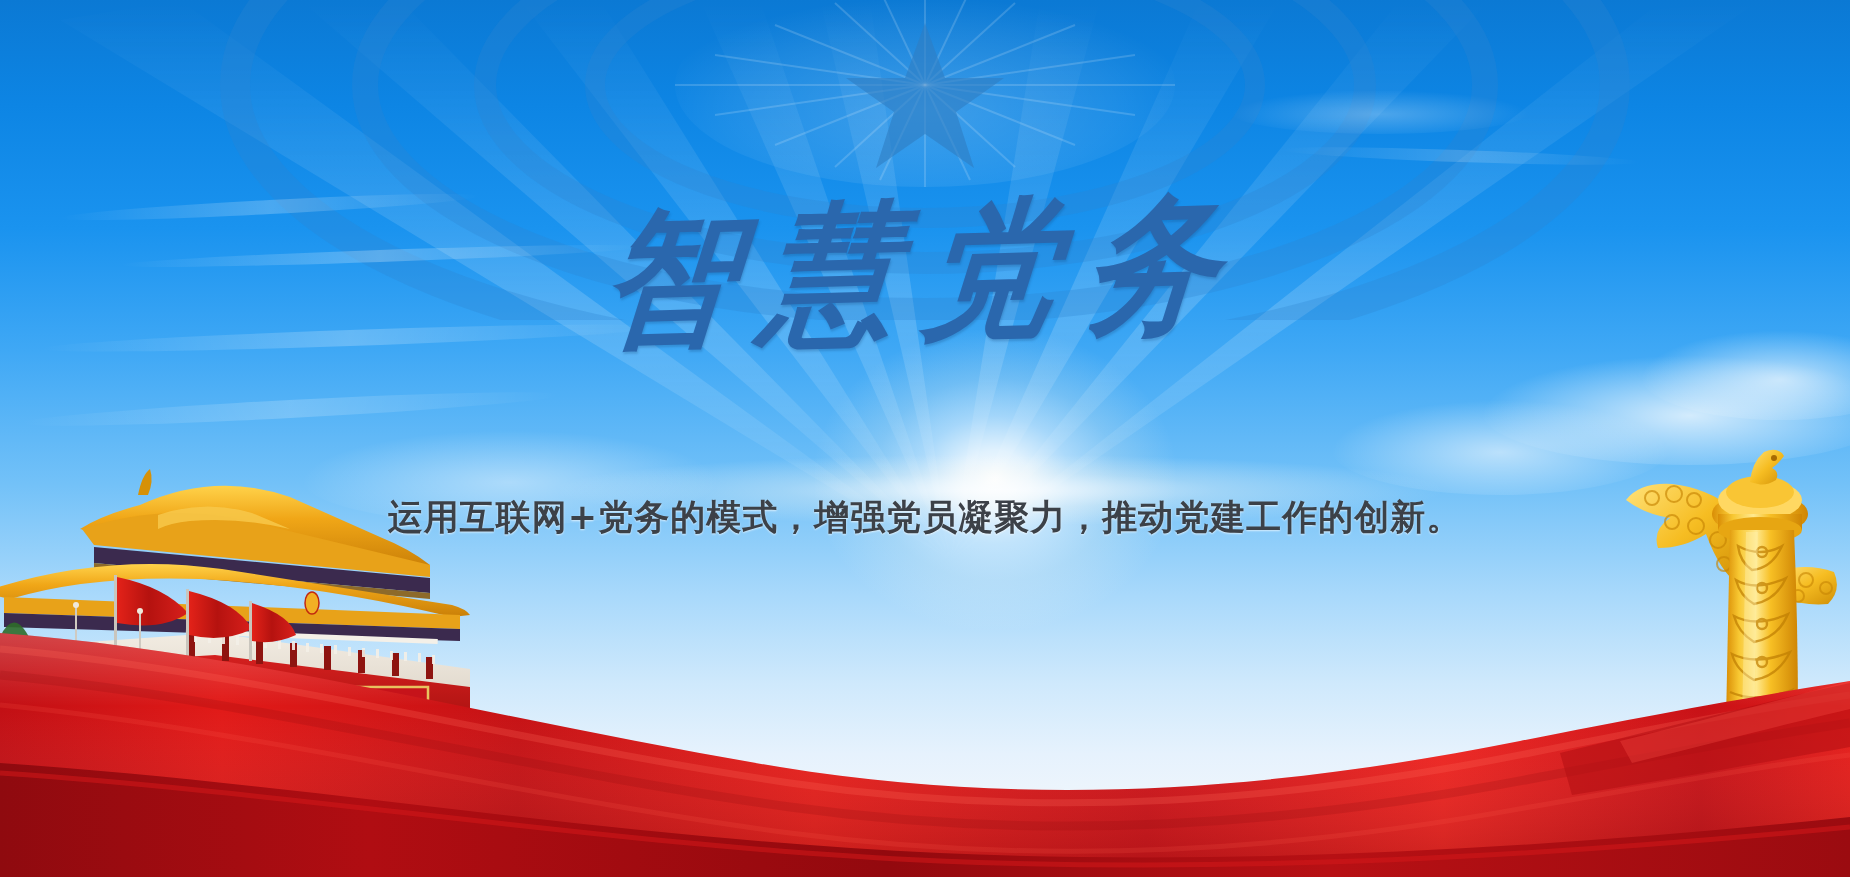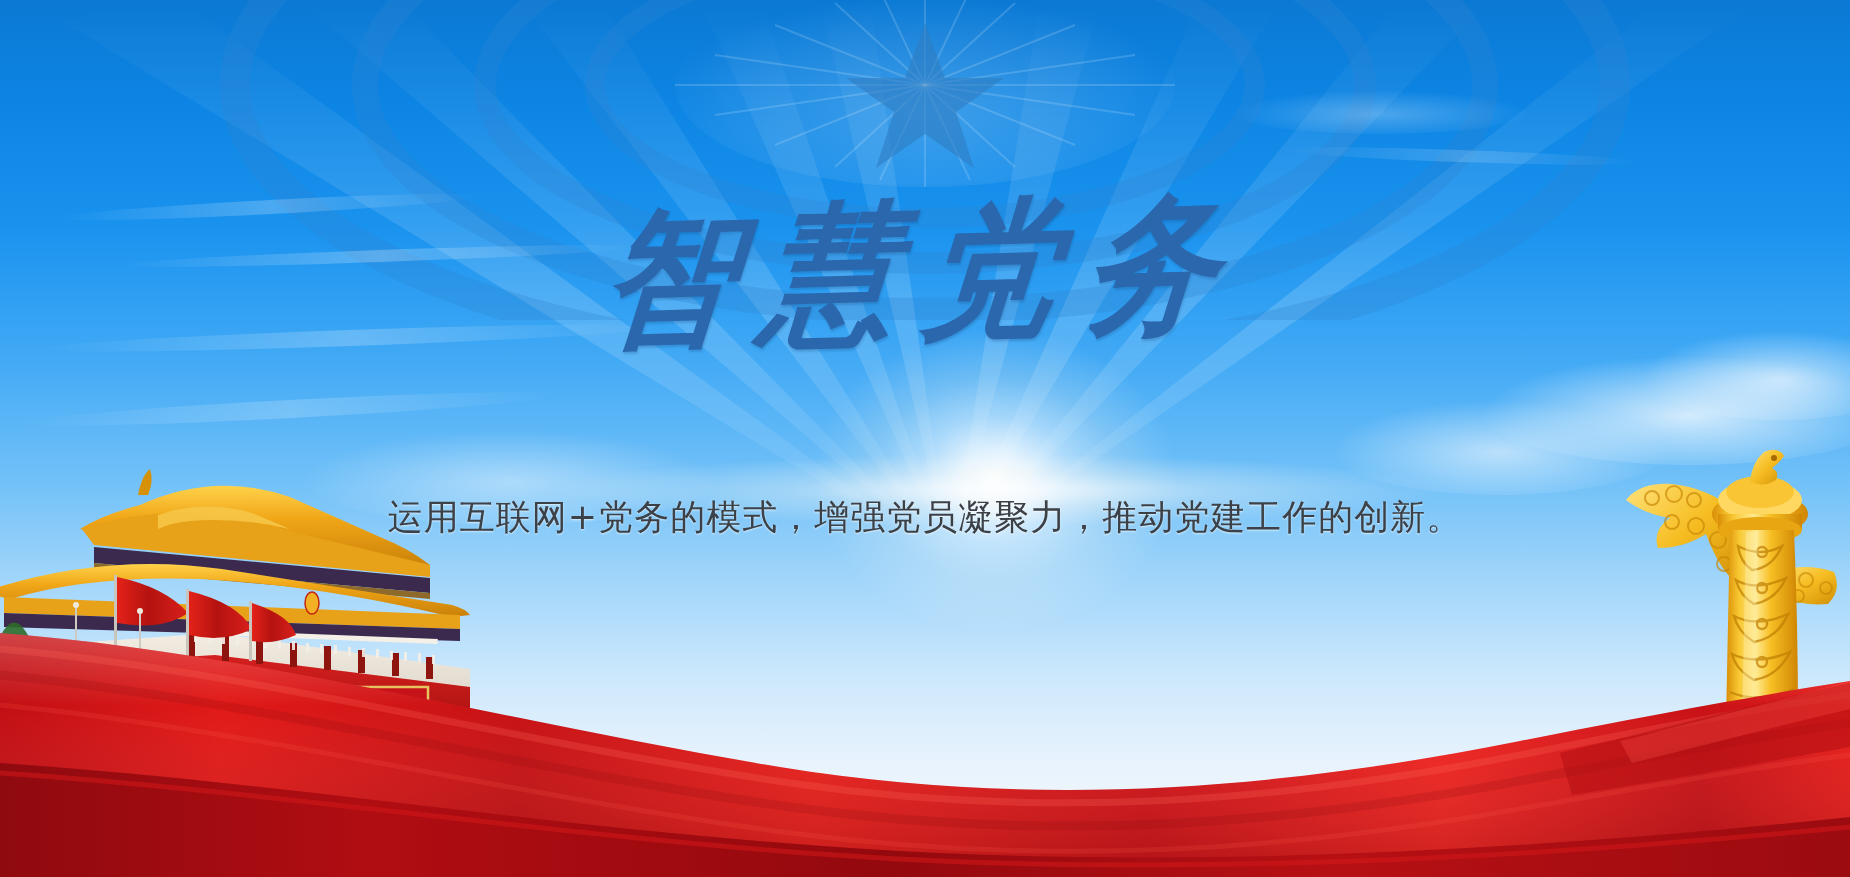--- a/index.html
+++ b/index.html
@@ -61,21 +61,21 @@
     color:#2a67ad; font-weight:700;
     font-style:italic;
     transform:skewX(-7deg) rotate(-1.6deg) scaleY(1.14);
     text-shadow:1px 2px 2px rgba(20,60,110,.22);
   }
   .subtitle-wrap { position:absolute; left:0; top:494px; width:1850px; text-align:center;
                    pointer-events:none; }
   .hero-subtitle {
     display:inline-block; font-size:35px; line-height:1.35;
     color:#3c4148; letter-spacing:1px;
-    font-family:"DejaVu Sans", sans-serif; font-weight:400;
+    font-family:"DejaVu Sans", sans-serif; font-weight:700;
     text-shadow:0 1px 2px rgba(255,255,255,.65);
   }
 
   
   .tiananmen { position:absolute; left:-10px; bottom:150px; width:480px; height:290px; }
   .tiananmen svg { width:100%; height:100%; display:block; }
 
   
   .huabiao { position:absolute; right:8px; bottom:155px; width:220px; height:300px; }
   .huabiao svg { width:100%; height:100%; display:block; }

